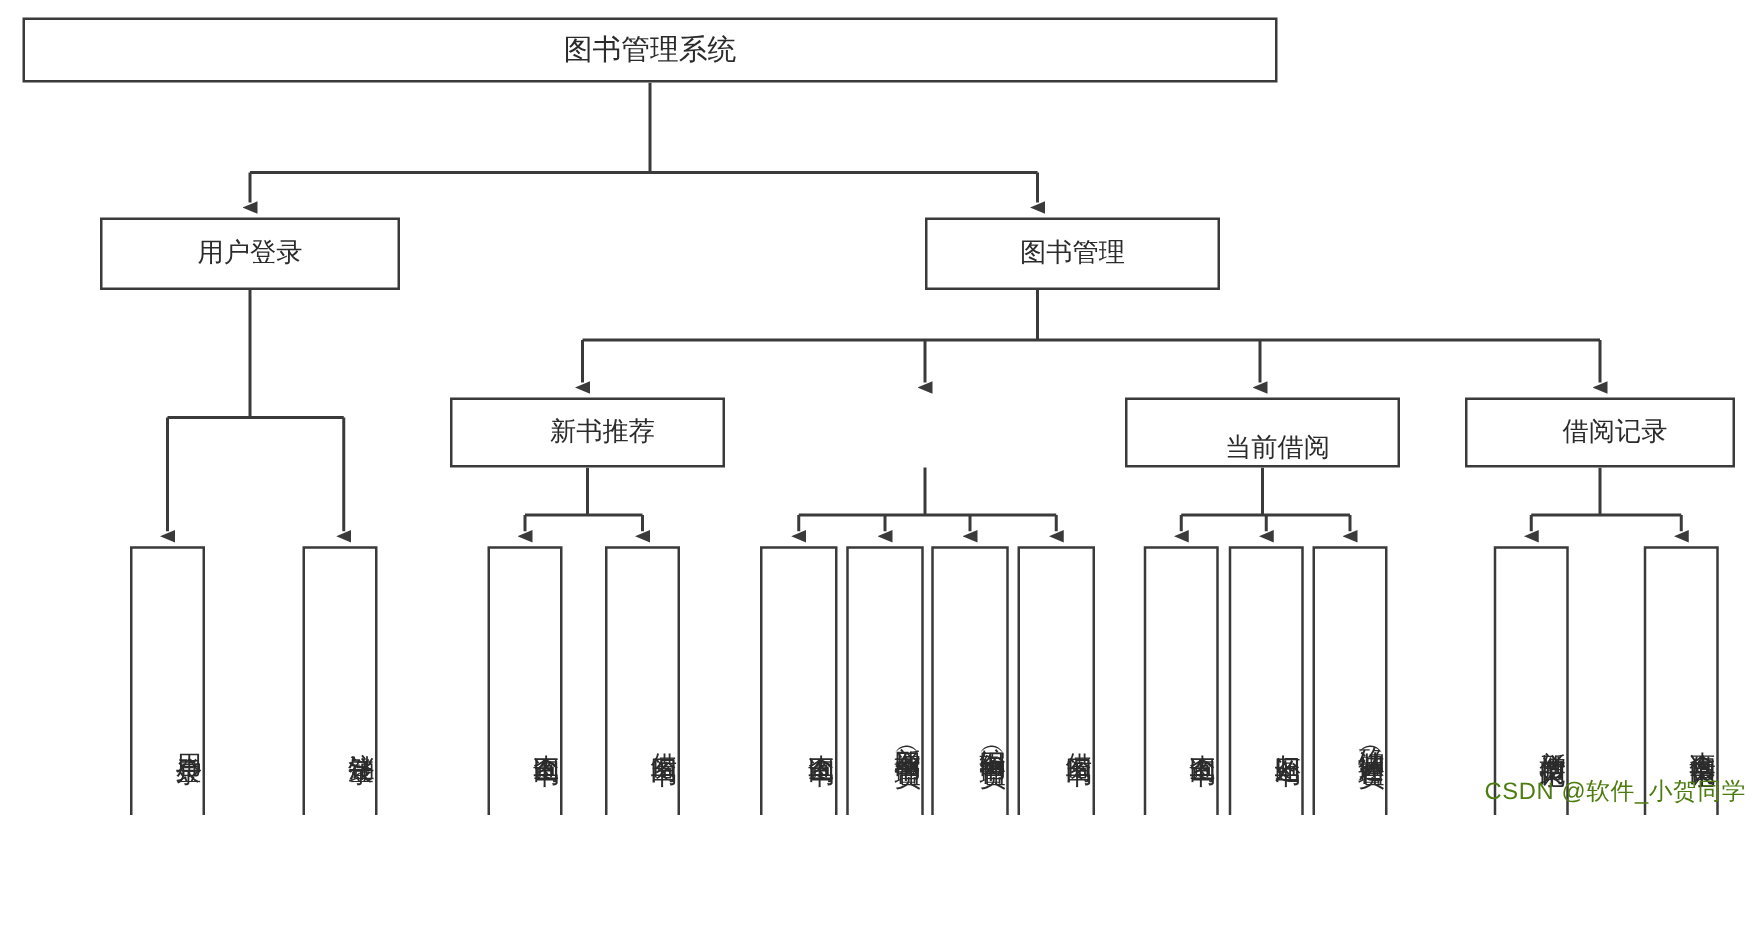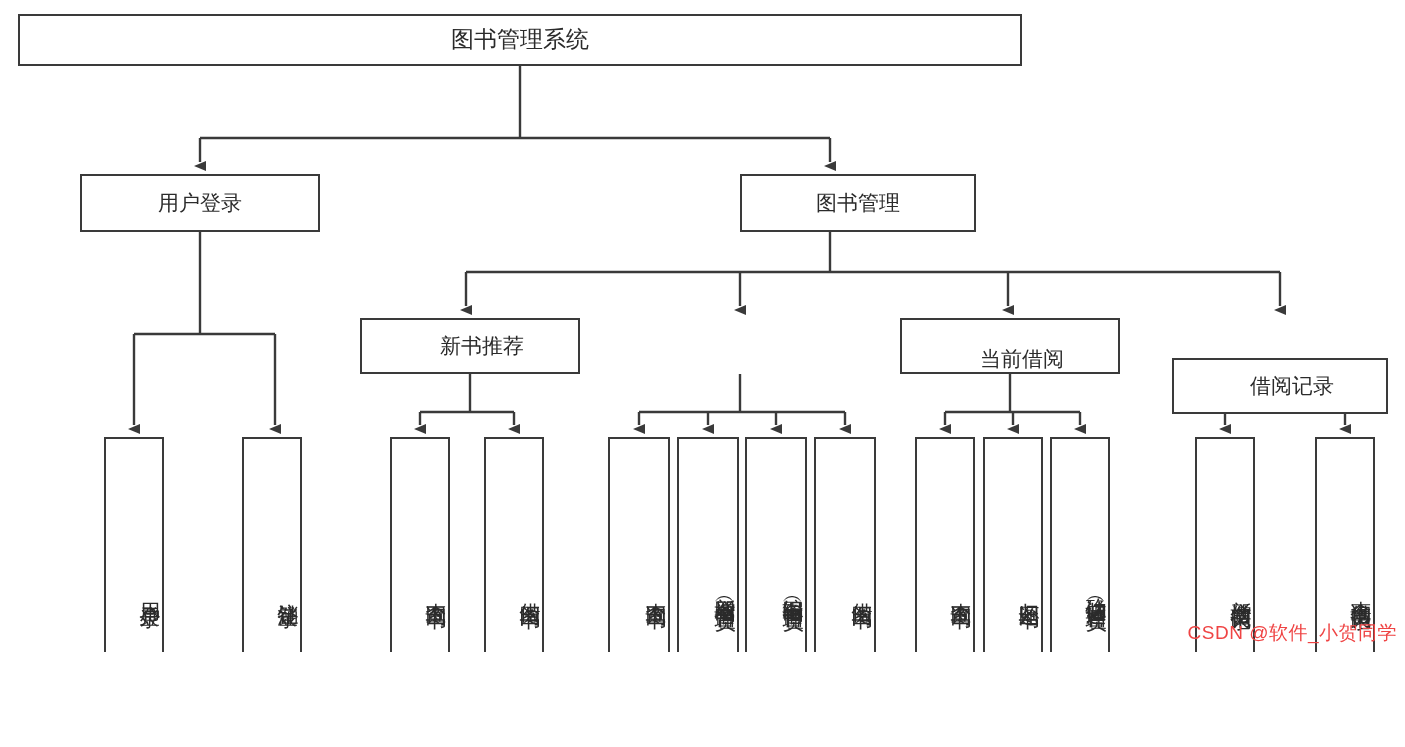--- a/index.html
+++ b/index.html
@@ -61,21 +61,21 @@
     display: block;
     writing-mode: vertical-rl;
     text-orientation: upright;
     letter-spacing: 2px;
   }
   #watermark {
     position: absolute;
     right: 8px;
     bottom: 6px;
     font-size: 19px;
-    color: #ef4444;
+    color: #4d7c0f;
     white-space: nowrap;
     letter-spacing: 0.5px;
   }
 </style>
 </head>
 <body>
 
 <div id="diagram-root">
 
   <svg id="edge-layer" viewBox="0 0 1405 747" width="1405" height="747" xmlns="http://www.w3.org/2000/svg">
@@ -138,21 +138,21 @@
   <div class="node node-l2" style="left:740px; top:174px; width:236px; height:58px;">
     <span>图书管理</span>
   </div>
 
   <div class="node node-l3" style="left:360px; top:318px; width:220px; height:56px;">
     <span>新书推荐</span>
   </div>
   <div class="node node-l3" style="left:900px; top:318px; width:220px; height:56px;align-items:flex-end;">
     <span>当前借阅</span>
   </div>
-  <div class="node node-l3" style="left:1172px; top:318px; width:216px; height:56px;margin-top:40px;">
+  <div class="node node-l3" style="left:1172px; top:318px; width:216px; height:56px;">
     <span>借阅记录</span>
   </div>
 
   <div class="node node-leaf" style="left:104px; top:437px; width:60px; height:296px;">
     <span class="leaf-text">用户登录</span>
   </div>
   <div class="node node-leaf" style="left:242px; top:437px; width:60px; height:296px;">
     <span class="leaf-text">注销登录</span>
   </div>
 

